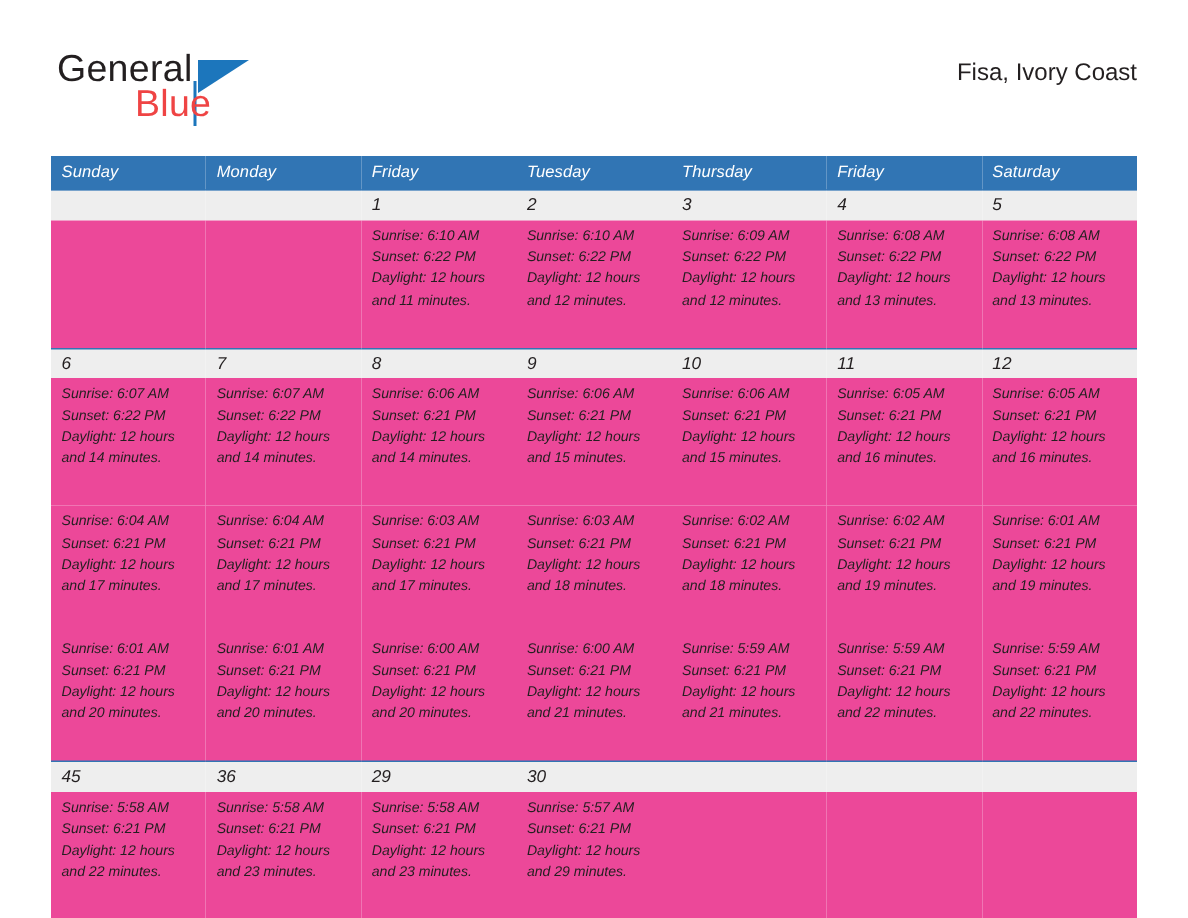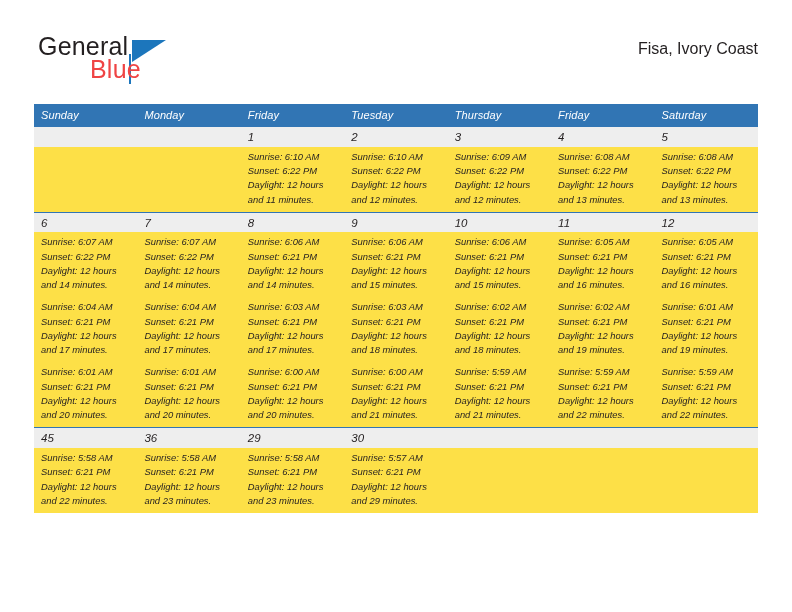--- a/index.html
+++ b/index.html
@@ -125,24 +125,24 @@
     border-top: 1.4px solid #3175b4;
     font-size: 11.5px;
     color: #231f20;
     padding: 4px 0 3px 7px;
     height: 12px;
     vertical-align: top;
     line-height: 1.1;
   }
 
   tbody tr.week-detail td {
-    background: #fde047;
+    background: #ec4899;
     font-size: 9.4px;
     color: #231f20;
-    padding: 3px 6px 4px 7px;
+    padding: 3px 6px 24px 7px;
     vertical-align: top;
     line-height: 1.52;
     height: 58px;
   }
   tbody tr.week-detail td .line { white-space: nowrap; }
 </style>
 </head>
 <body>
 
 <div class="page">

